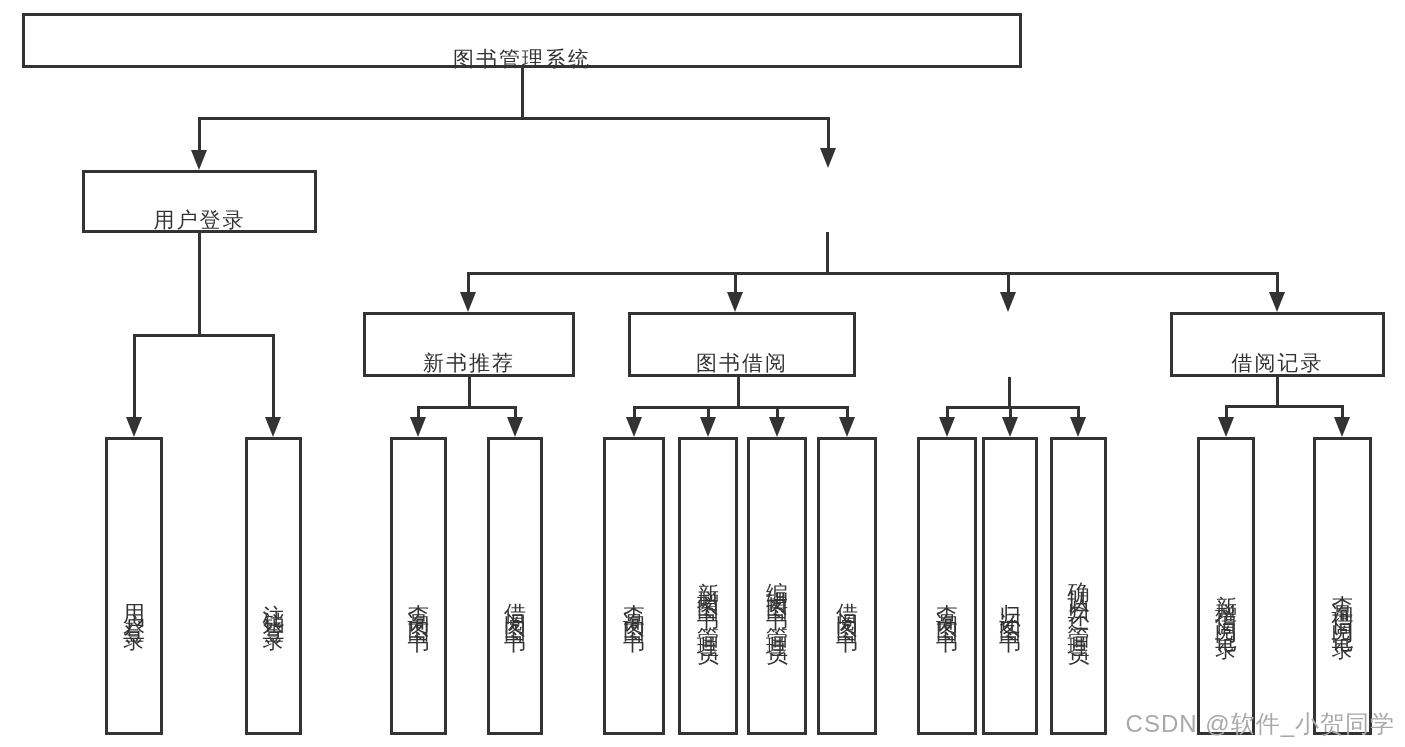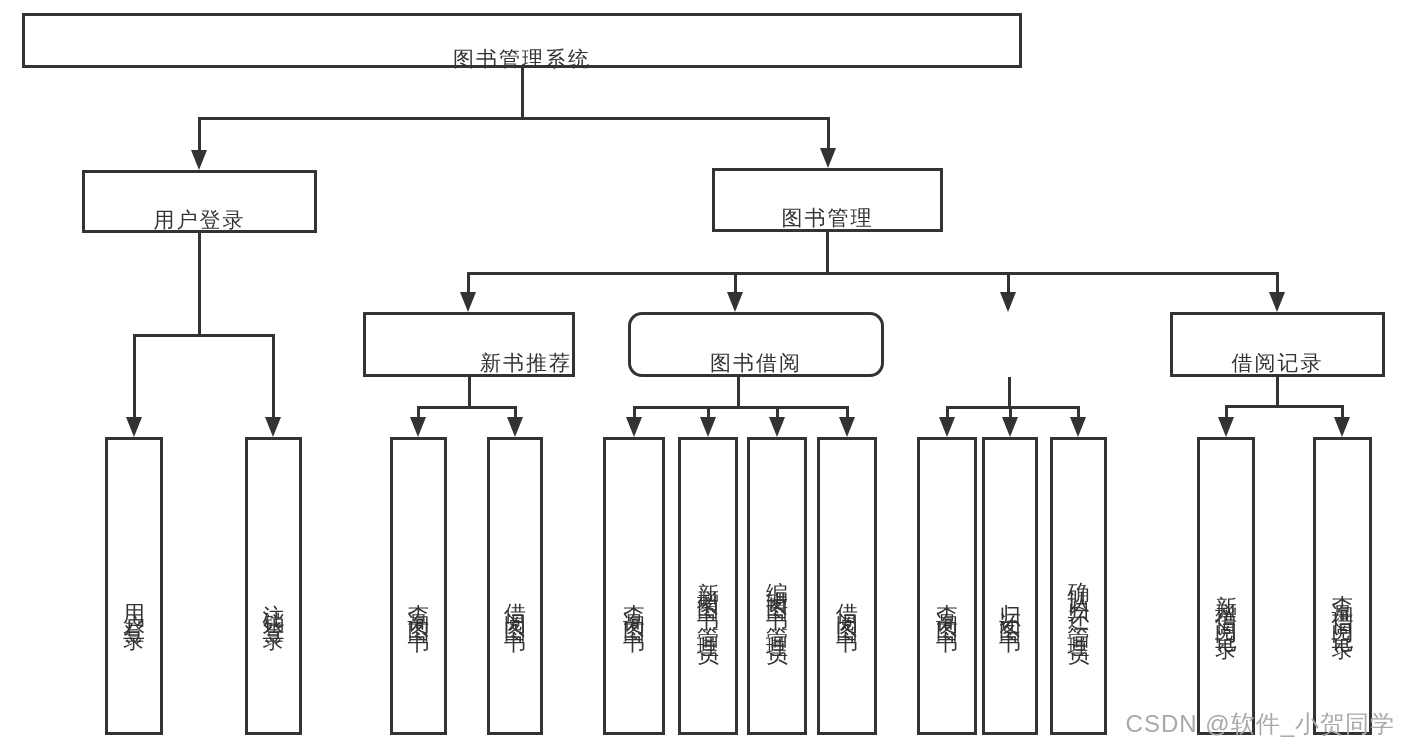--- a/index.html
+++ b/index.html
@@ -124,27 +124,24 @@
     <div class="arrow-line" style="left: 1224.5px; top: 405px; height: 12px;"></div>
     <div class="arrow-head" style="left: 1218px; top: 417px;"></div>
     <div class="arrow-line" style="left: 1340.5px; top: 405px; height: 12px;"></div>
     <div class="arrow-head" style="left: 1334px; top: 417px;"></div>
     <div class="node horizontal" style="left: 22px; top: 13px; width: 1000px; height: 55px;">
       <span class="label">图书管理系统</span>
     </div>
     <div class="node horizontal" style="left: 82px; top: 170px; width: 235px; height: 63px;">
       <span class="label">用户登录</span>
     </div>
-    <div class="node horizontal" style="left: 712px; top: 168px; width: 231px; height: 64px;">
-      <span class="label">图书管理</span>
-    </div>
-    <div class="node horizontal" style="left: 363px; top: 312px; width: 212px; height: 65px; justify-content: flex-end;">
+    <div class="node horizontal" style="left: 363px; top: 312px; width: 212px; height: 65px;">
       <span class="label">新书推荐</span>
     </div>
-    <div class="node horizontal" style="left: 628px; top: 312px; width: 256px; height: 65px; border-radius: 14px;">
+    <div class="node horizontal" style="left: 628px; top: 312px; width: 228px; height: 65px;">
       <span class="label">图书借阅</span>
     </div>
     <div class="node horizontal" style="left: 1170px; top: 312px; width: 215px; height: 65px;">
       <span class="label">借阅记录</span>
     </div>
     <div class="node vertical" style="left: 105px; top: 437px; width: 58px; height: 298px;">
       <span class="label">用户登录</span>
     </div>
     <div class="node vertical" style="left: 245px; top: 437px; width: 57px; height: 298px;">
       <span class="label">注销登录</span>

